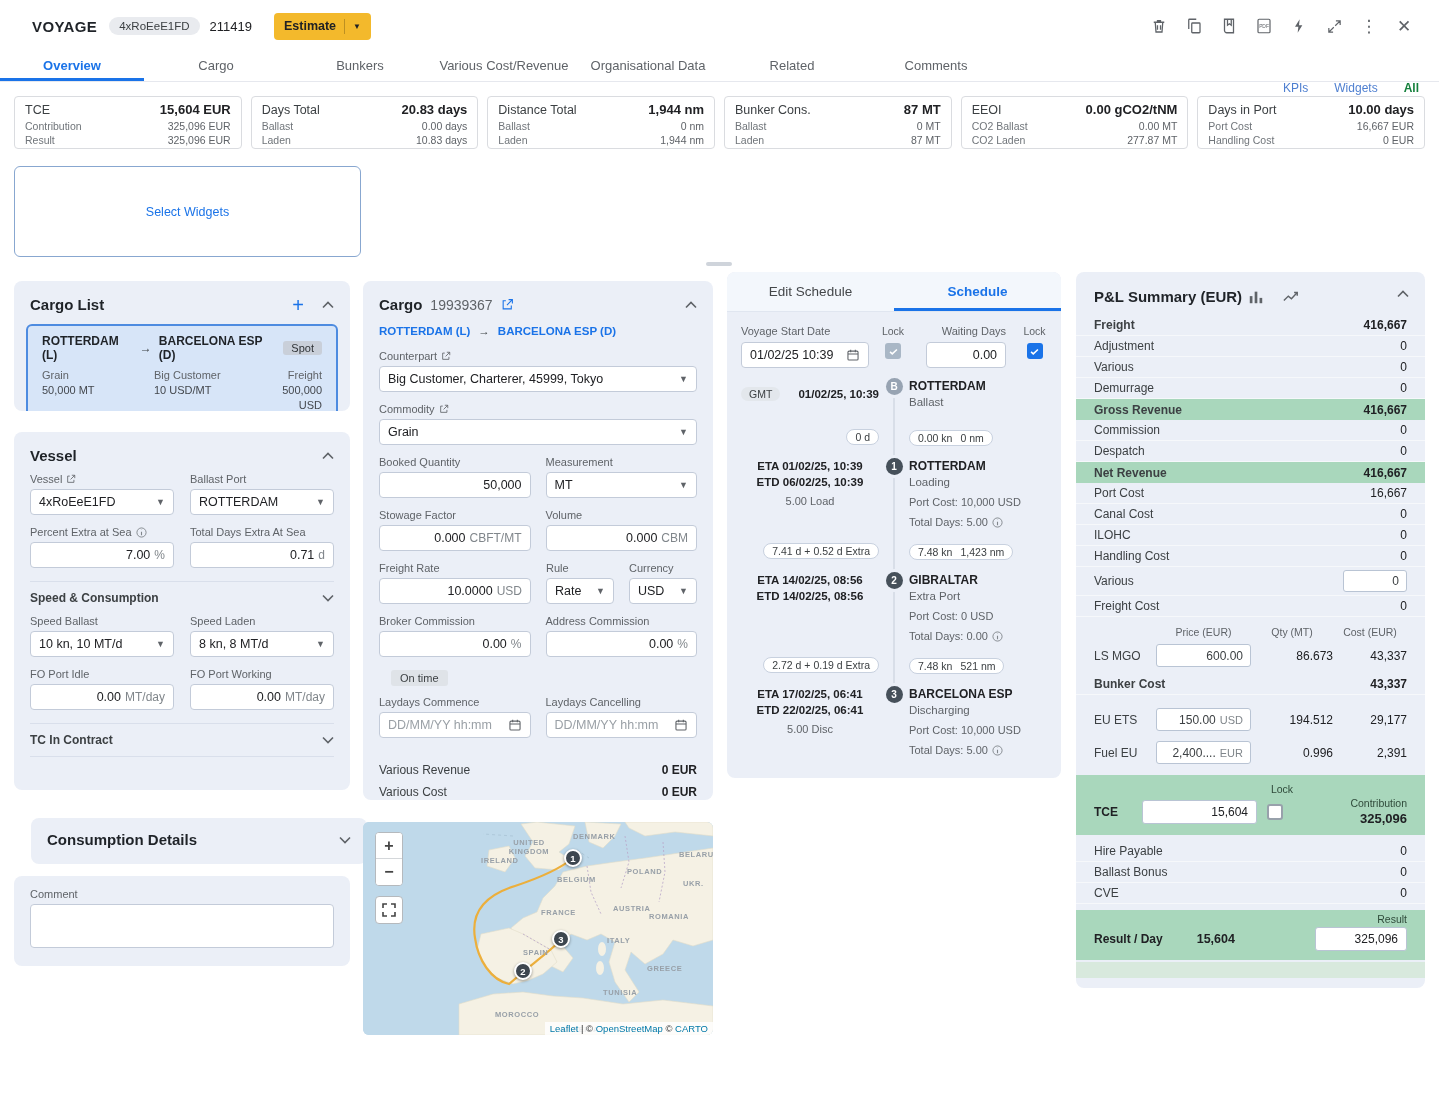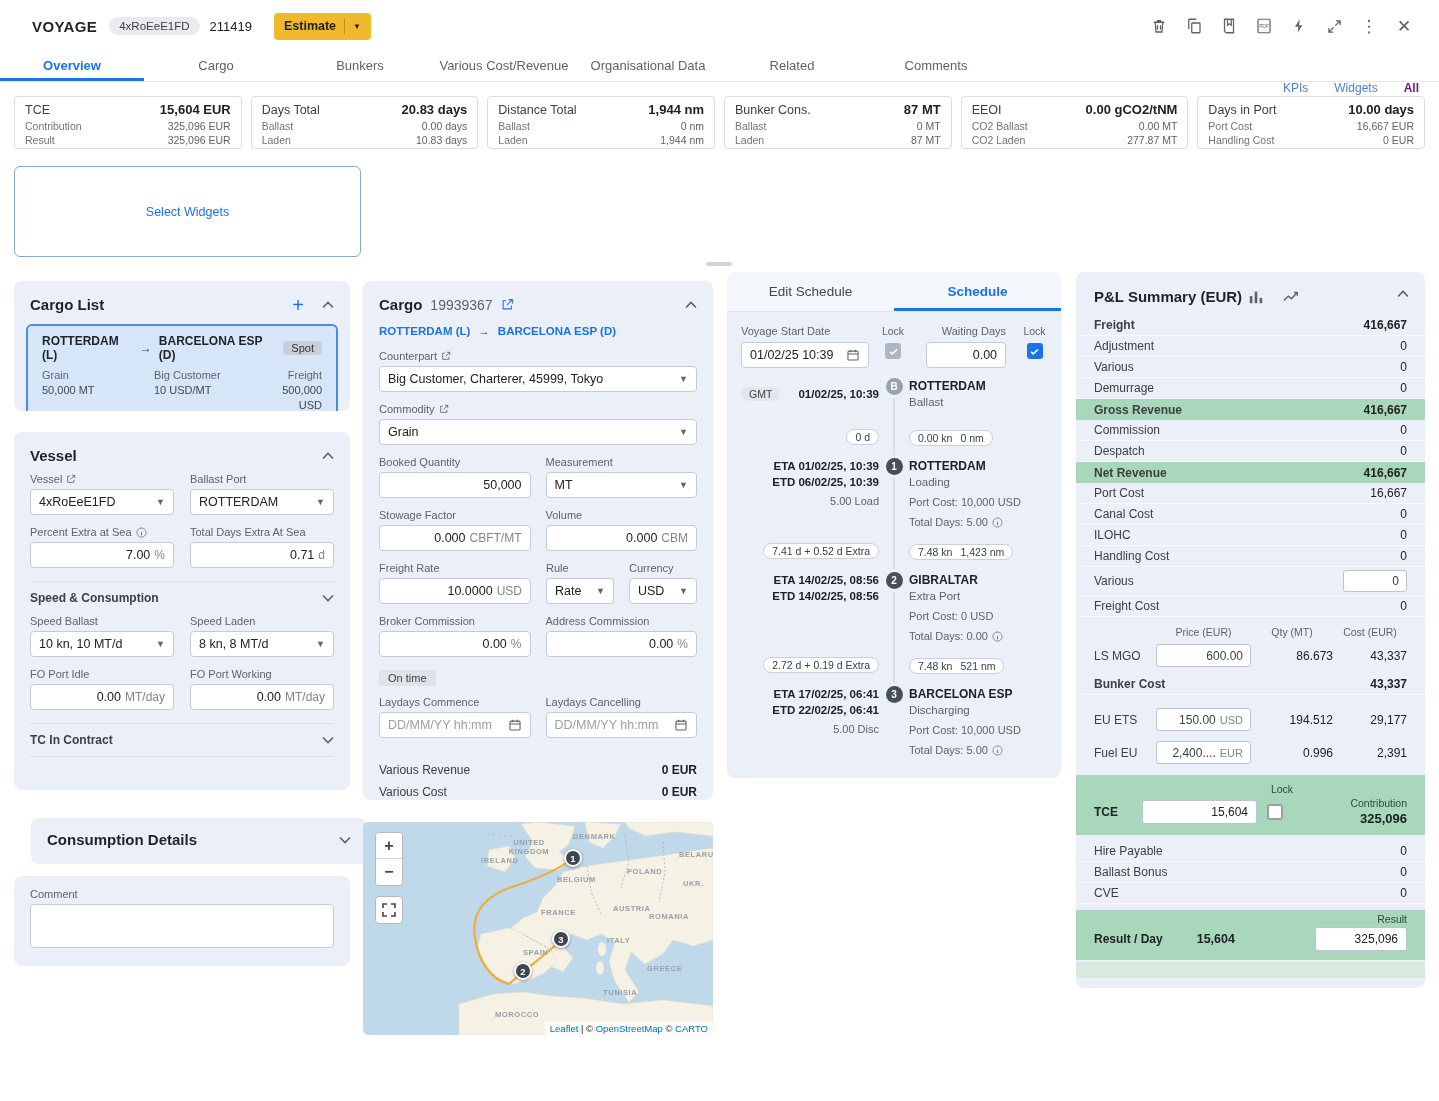--- a/index.html
+++ b/index.html
@@ -18,21 +18,21 @@
 .iconbtn { width:22px; height:22px; display:flex; align-items:center; justify-content:center; background:none; border:none; color:#5f6368; font-size:17px; cursor:pointer; }
 
 
 .maintabs { position:absolute; top:52px; left:0; width:1439px; height:30px; display:flex; border-bottom:1px solid #e6e8ee; background:#fff; }
 .mtab { width:144px; text-align:center; font-size:13px; color:#5f6368; line-height:27px; cursor:pointer; }
 .mtab.active { color:#1a73e8; font-weight:700; box-shadow:inset 0 -3px 0 #1a73e8; }
 
 
 .filters { position:absolute; top:81px; right:20px; display:flex; gap:26px; font-size:12px; }
 .flink { color:#4e7fd0; cursor:pointer; }
-.flink.active { color:#701a75; font-weight:700; }
+.flink.active { color:#15803d; font-weight:700; }
 
 
 .kpirow { position:absolute; top:96px; left:14px; width:1411px; display:flex; gap:9px; }
 .kpi { flex:1; background:#fff; border:1px solid #dadce0; border-radius:4px; padding:5px 10px 4px; height:53px; }
 .kpi-top { display:flex; justify-content:space-between; align-items:baseline; margin-bottom:2px; }
 .kpi-title { font-size:12.5px; color:#3c4043; }
 .kpi-value { font-size:13px; font-weight:700; color:#202124; }
 .kpi-sub { display:flex; justify-content:space-between; font-size:10.5px; color:#70757a; line-height:14px; }
 .kpi-sub .v { color:#5f6368; }
 
@@ -97,21 +97,21 @@
 .scol { display:flex; flex-direction:column; }
 .scol .flabel { margin-bottom:5px; }
 .cklabel { font-size:10.5px; color:#5f6368; margin-bottom:6px; text-align:center; }
 .checkbox { width:16px; height:16px; border-radius:3px; display:flex; align-items:center; justify-content:center; cursor:pointer; }
 .checkbox.blue { background:#1a73e8; }
 .checkbox.gray { background:#a9b7c6; }
 .checkbox.un { background:#fff; border:2px solid #98a1ab; }
 .tl { position:relative; margin-top:8px; padding:0 14px; }
 .tl-line { position:absolute; left:166px; top:12px; height:316px; width:2px; background:#d8dee8; }
 .tl-row { display:flex; position:relative; }
-.tl-left { width:138px; text-align:right; }
+.tl-left { width:138px; text-align:center; }
 .tl-mid { width:30px; display:flex; justify-content:center; align-items:flex-start; }
 .tl-right { flex:1; }
 .mk { width:17px; height:17px; border-radius:50%; background:#46505a; color:#fff; font-size:10px; font-weight:700; display:flex; align-items:center; justify-content:center; box-shadow:0 0 0 3px #ebeff7; }
 .mk.gray { background:#97a3b2; }
 .tl-start { margin-bottom:18px; }
 .tl-start .tl-left { display:flex; align-items:center; justify-content:space-between; }
 .gmt { background:#e3e7ec; border-radius:9px; padding:1px 8px; font-size:10.5px; color:#3c4043; }
 .dt { font-size:11.5px; font-weight:700; color:#202124; }
 .tl-chips { margin-bottom:12px; align-items:center; }
 .tl-chips .tl-left { display:flex; justify-content:flex-end; }
@@ -574,21 +574,21 @@
           </div>
       </div>
       <div class="fcell">
         <span class="flabel">Address Commission</span>
         <div class="fld num">
             <span>0.00</span>
             <span class="unit">%</span>
           </div>
       </div>
     </div>
-    <div style="padding:0 16px;"><span class="ontime" style="margin:0 0 8px;">On time</span></div>
+    <div style="padding:0 16px;"><span class="ontime" style="margin:0 12px 8px;">On time</span></div>
     <div class="fgrid2" style="column-gap:15px; margin-top:2px;">
       <div class="fcell">
         <span class="flabel">Laydays Commence</span>
         <div class="fld sel">
             <span class="ph">DD/MM/YY hh:mm</span>
             <svg width="14" height="14" viewBox="0 0 18 18" fill="none" stroke="#5f6368" stroke-width="1.4">
               <rect x="2.5" y="4" width="13" height="11.5" rx="1.5"></rect>
               <path d="M2.5 7.8h13M6 2.2v3.2M12 2.2v3.2"></path>
             </svg>
           </div>

